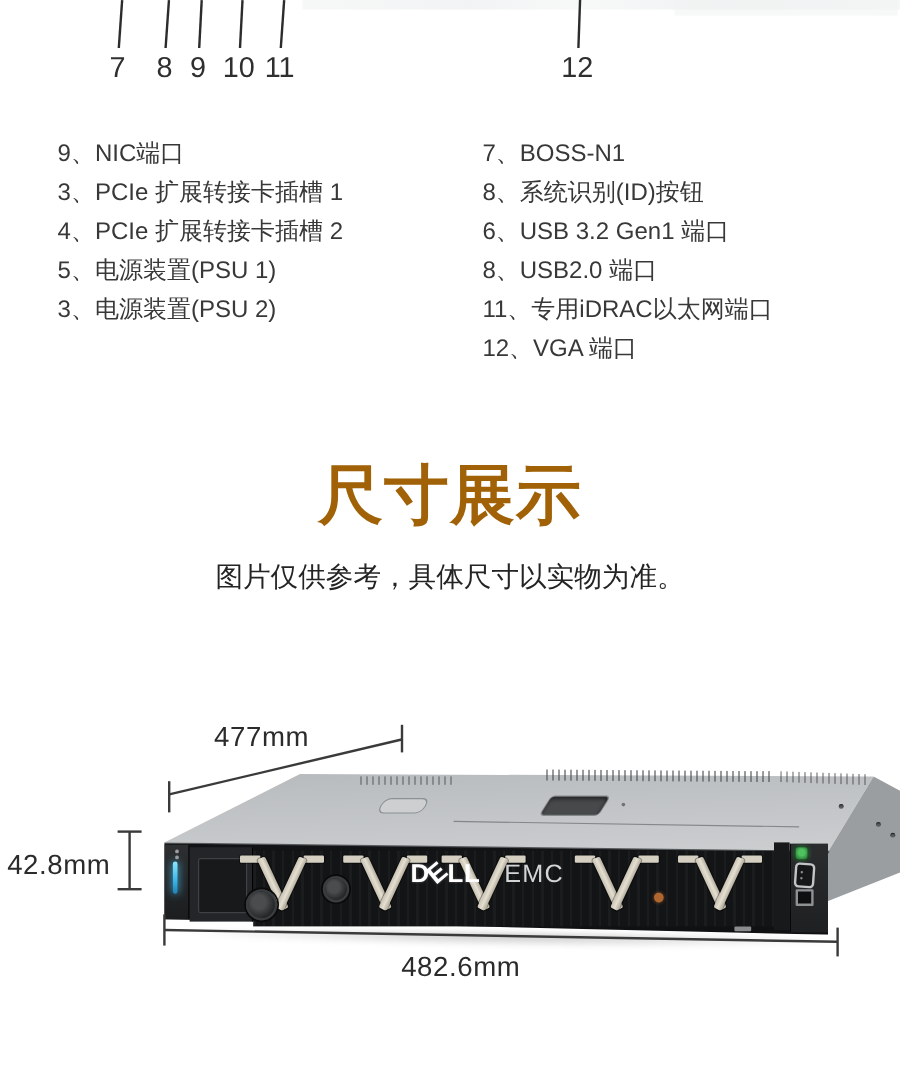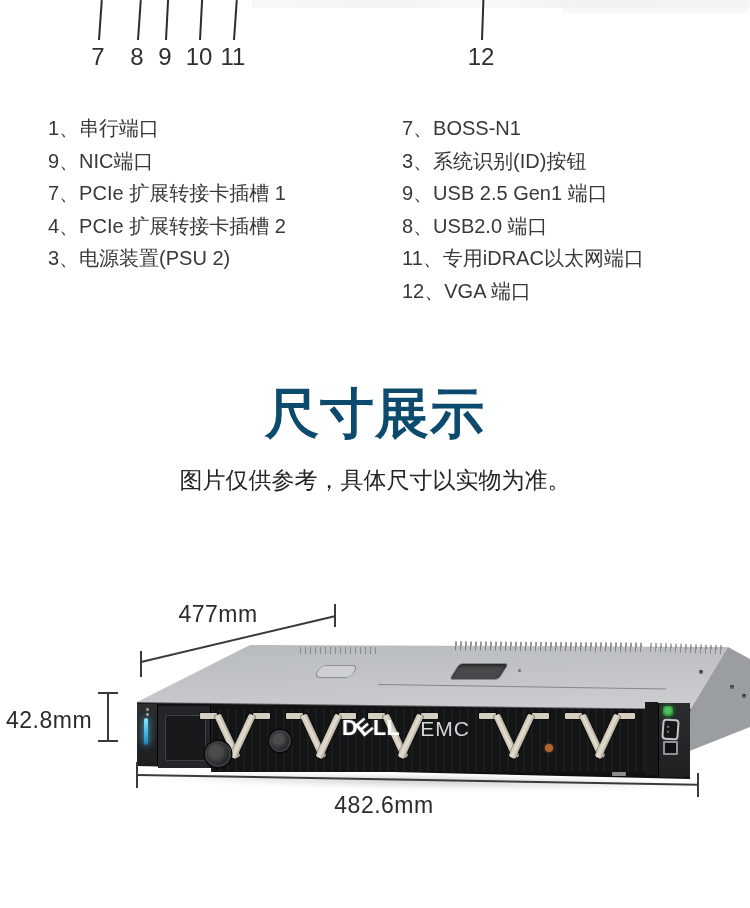--- a/index.html
+++ b/index.html
@@ -16,21 +16,21 @@
   
   .callout-line{top:0;width:1.6px;height:40px;background:#2c2c2c;transform-origin:50% 100%;}
   .callout-num{top:43px;width:40px;text-align:center;font-size:24px;color:#2f2f2f;}
 
   
   .port-col{top:112px;width:330px;list-style:none;margin:0;padding:0;}
   .port-col li{height:32.5px;line-height:32.5px;font-size:20px;color:#383838;white-space:nowrap;}
 
   
   .sec-title{left:0;top:383px;width:750px;text-align:center;font-size:54px;line-height:60px;
-             font-weight:700;color:#0c4a6e;letter-spacing:1px;}
+             font-weight:700;color:#a16207;letter-spacing:1px;}
   .sec-sub{left:0;top:465px;width:750px;text-align:center;font-size:23px;color:#242424;}
 
   
   .figure{left:0;top:580px;width:604px;height:328px;}
   .dim-label{font-size:23px;color:#2b2b2b;font-weight:300;text-align:center;letter-spacing:.5px;white-space:nowrap;}
   .dim-line-h{height:1.6px;background:#3a3a3a;transform-origin:0 50%;}
   .dim-tick-v{width:1.6px;background:#3a3a3a;}
   .dim-tick-h{height:1.6px;background:#3a3a3a;}
 
   
@@ -120,30 +120,30 @@
   <div class="abs callout-line" style="left:481px;transform:rotate(2deg);"></div>
 
   <div class="abs callout-num" style="left:78px;">7</div>
   <div class="abs callout-num" style="left:117px;">8</div>
   <div class="abs callout-num" style="left:145px;">9</div>
   <div class="abs callout-num" style="left:179px;">10</div>
   <div class="abs callout-num" style="left:213px;">11</div>
   <div class="abs callout-num" style="left:461px;">12</div>
 
   <ul class="abs port-col" style="left:48px;">
-    <li>1、串行端口</li>
     <li>9、NIC端口</li>
-    <li>7、PCIe 扩展转接卡插槽 1</li>
+    <li>3、PCIe 扩展转接卡插槽 1</li>
     <li>4、PCIe 扩展转接卡插槽 2</li>
+    <li>5、电源装置(PSU 1)</li>
     <li>3、电源装置(PSU 2)</li>
   </ul>
   <ul class="abs port-col" style="left:402px;">
     <li>7、BOSS-N1</li>
-    <li>3、系统识别(ID)按钮</li>
-    <li>9、USB 2.5 Gen1 端口</li>
+    <li>8、系统识别(ID)按钮</li>
+    <li>6、USB 3.2 Gen1 端口</li>
     <li>8、USB2.0 端口</li>
     <li>11、专用iDRAC以太网端口</li>
     <li>12、VGA 端口</li>
   </ul>
 
   <div class="abs sec-title">尺寸展示</div>
   <div class="abs sec-sub">图片仅供参考，具体尺寸以实物为准。</div>
 
   <div class="abs figure">
 

